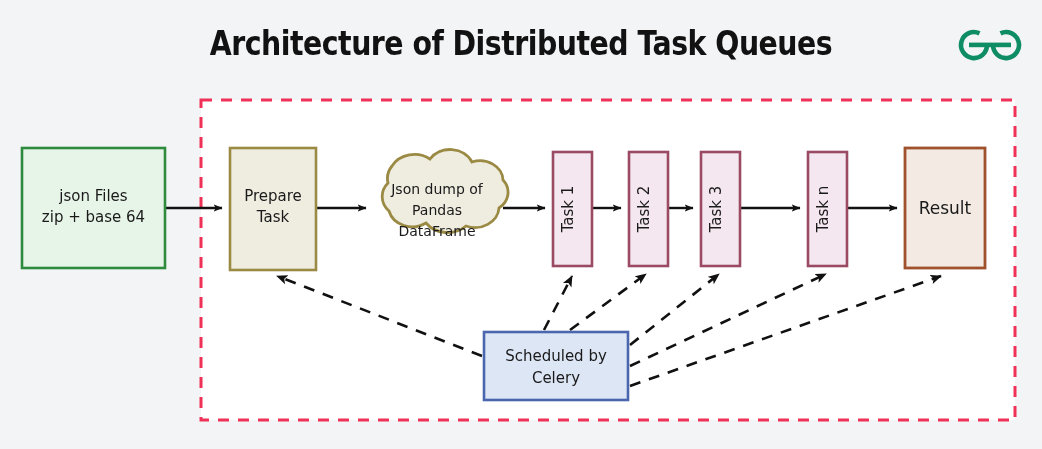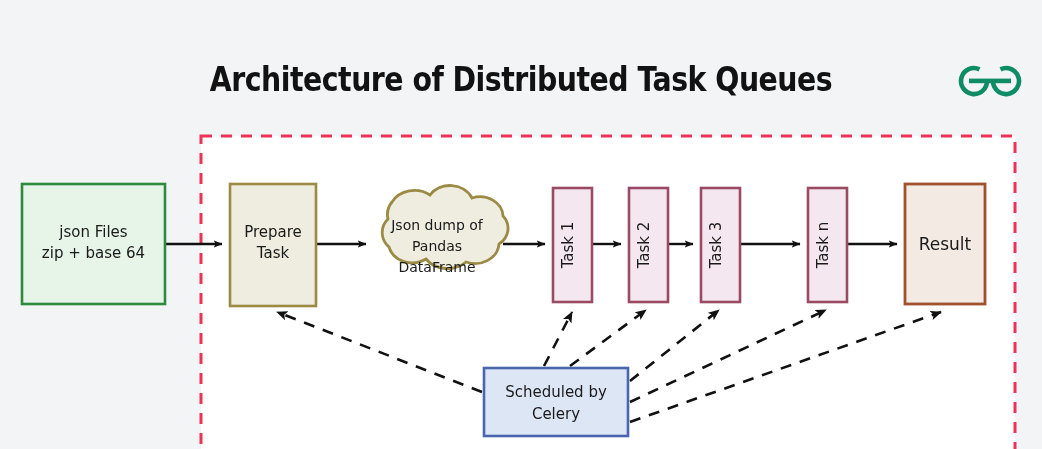--- a/index.html
+++ b/index.html
@@ -11,21 +11,20 @@
     height: 449px;
     background: #f3f4f6;
     font-family: "Liberation Sans", sans-serif;
     overflow: hidden;
     position: relative;
   }
   #stage {
     position: relative;
     width: 1042px;
     height: 399px;
-    margin-top: 36px;
   }
   .title {
     position: absolute;
     left: 0;
     top: 24px;
     width: 1042px;
     text-align: center;
     font-family: "DejaVu Sans", "Liberation Sans", sans-serif;
     font-size: 33px;
     font-weight: bold;

